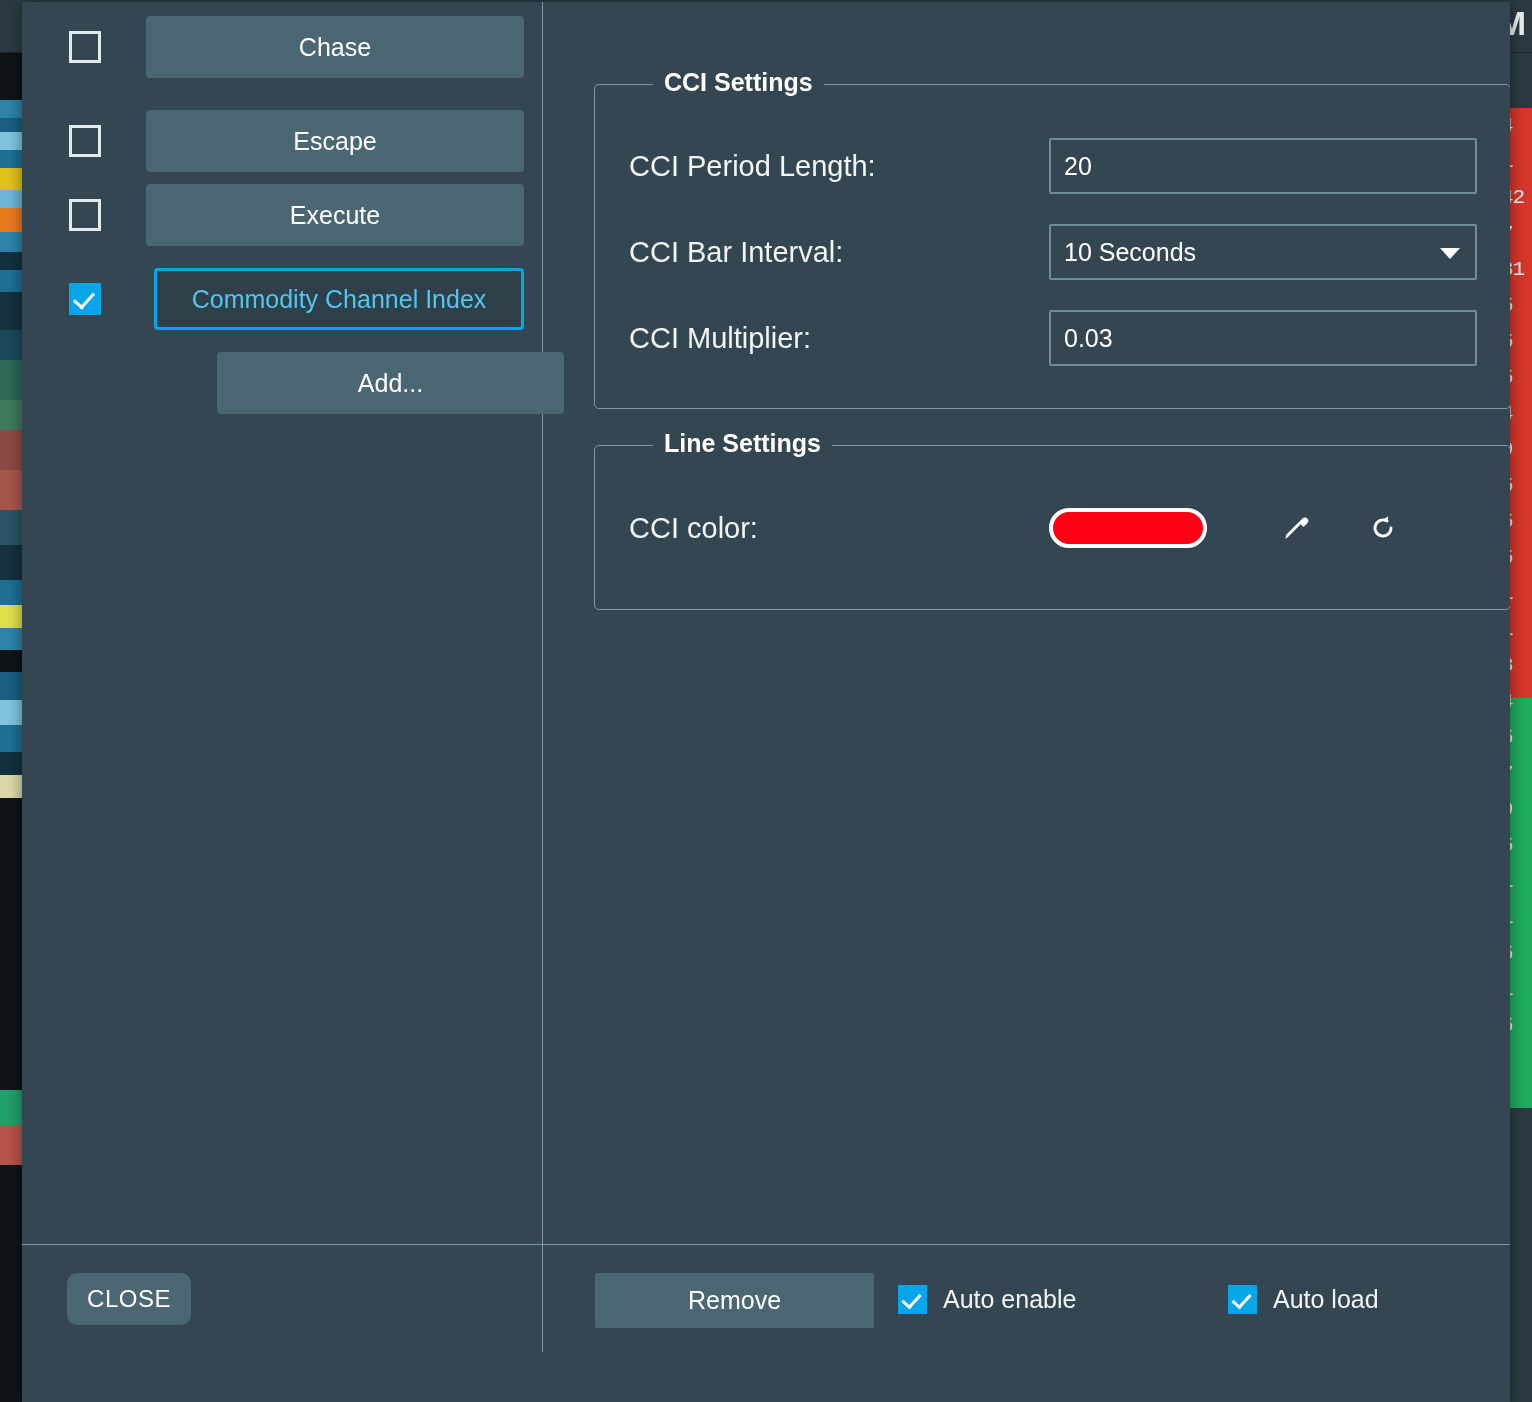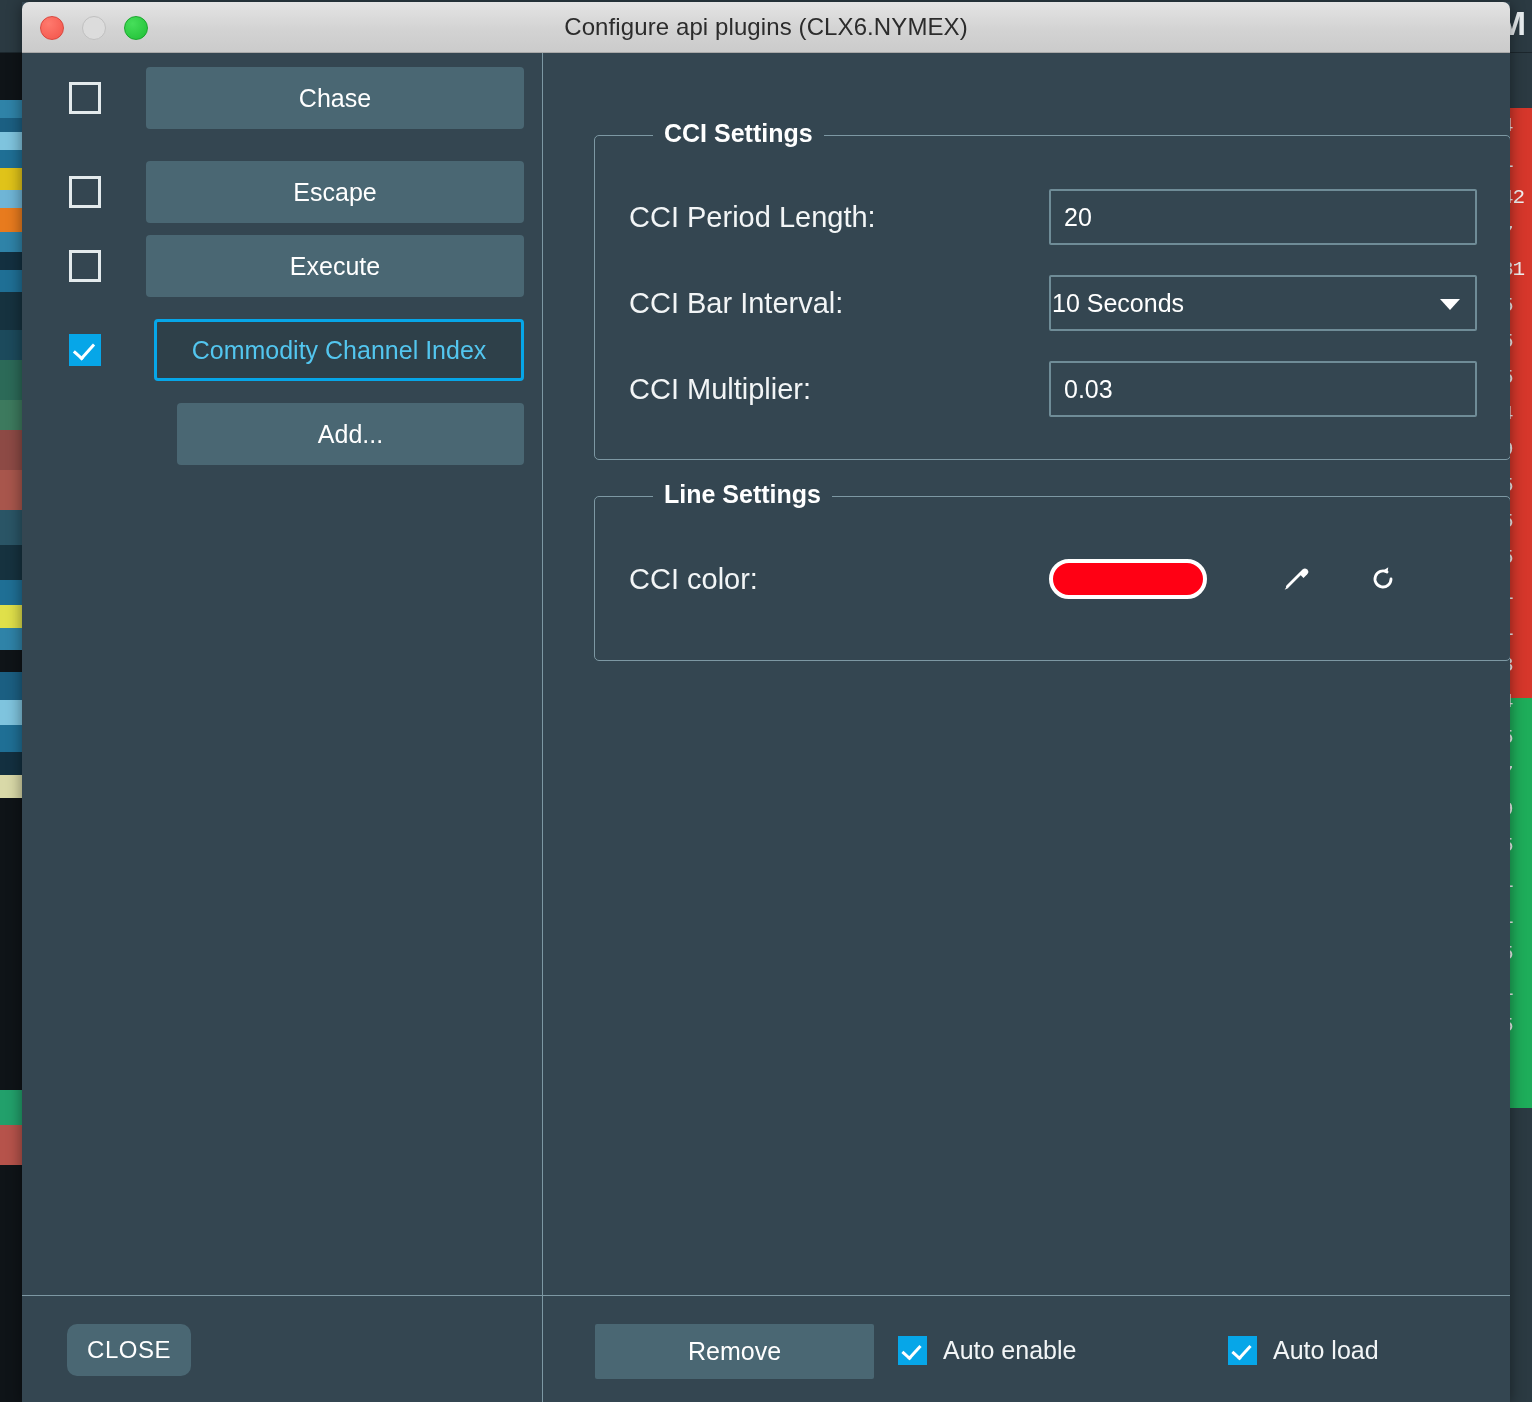--- a/index.html
+++ b/index.html
@@ -237,20 +237,21 @@
   .add-btn {
     width: 100%;
     height: 62px;
     background: #4a6773;
     border: none;
     border-radius: 4px;
     color: #ffffff;
     font-size: 25px;
     font-family: "Liberation Sans", sans-serif;
     cursor: default;
+    margin-left: 40px;
   }
 
   
   #left-footer {
     position: absolute;
     left: 0;
     bottom: 0;
     width: 520px;
     height: 108px;
     border-top: 1px solid #7d98a3;
@@ -343,21 +344,21 @@
   .field-select {
     position: relative;
     width: 428px;
     height: 56px;
     box-sizing: border-box;
     background: #344651;
     border: 2px solid #6f8c97;
     border-radius: 2px;
     display: flex;
     align-items: center;
-    padding: 0 1px;
+    padding: 0 13px;
     color: #ffffff;
     font-size: 25px;
     font-family: "Liberation Sans", sans-serif;
     cursor: default;
   }
   .caret {
     position: absolute;
     right: 15px;
     top: 50%;
     margin-top: -4px;
@@ -477,28 +478,20 @@
       <span>1</span>
       <span>1</span>
       <span>5</span>
       <span>1</span>
       <span>5</span>
     </div>
 </div>
 
 <div id="dialog">
 
-  <div id="titlebar">
-    <div class="traffic">
-      <div class="tl-btn tl-close"></div>
-      <div class="tl-btn tl-min"></div>
-      <div class="tl-btn tl-max"></div>
-    </div>
-    <div id="window-title">Configure api plugins (CLX6.NYMEX)</div>
-  </div>
 
   <div id="dialog-body">
 
     <div id="left-panel">
       <div id="plugin-list">
 
         <div class="plugin-row" style="top:14px;">
           <div class="chk chk-off"></div>
           <button class="plugin-btn">Chase</button>
         </div>

